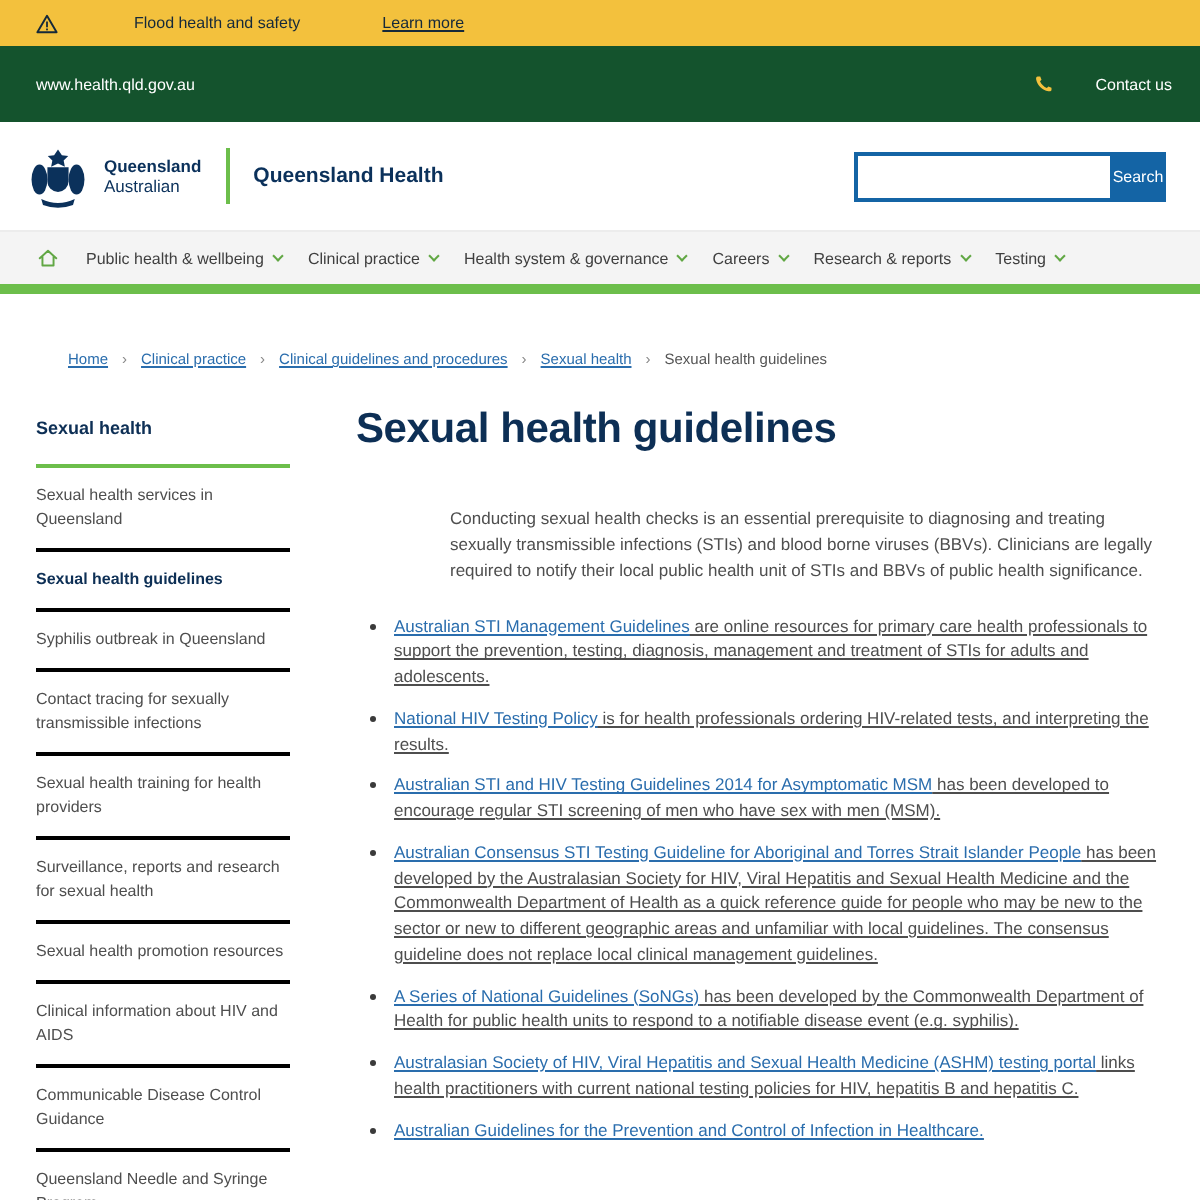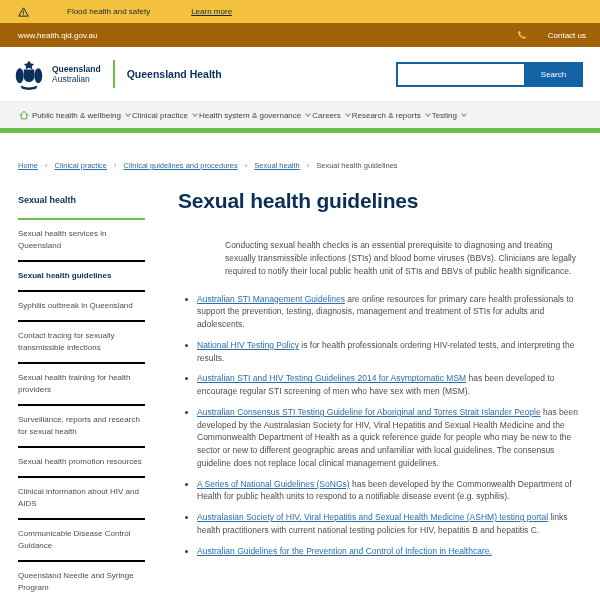--- a/index.html
+++ b/index.html
@@ -6,64 +6,64 @@
   body { font-family:"Liberation Sans", sans-serif; background:#fff; }
   .page { position:relative; width:600px; height:600px; overflow:hidden; background:#fff; }
 
   
   .alert-bar { height:23px; background:#F3C13D; display:flex; align-items:center; padding:0 18px; font-size:8px; color:#15293a; }
   .alert-icon { width:11px; height:10px; margin-right:9px; display:inline-flex; }
   .alert-msg { margin-right:5px;padding-left:29px; }
   .alert-link { color:#15293a; text-decoration:underline; cursor:pointer;padding-left:36px; }
 
   
-  .utility-bar { height:24px; background:#a16207; color:#fff; display:flex; align-items:center; justify-content:space-between; padding:0 14px 0 18px; font-size:8px; }
+  .utility-bar { height:38px; background:#14532d; color:#fff; display:flex; align-items:center; justify-content:space-between; padding:0 14px 0 18px; font-size:8px; }
   .contact { display:flex; align-items:center; gap:21px; cursor:pointer; }
   .phone-icon { width:10px; height:10px; display:inline-flex; }
 
   
   .site-header { height:55px; display:flex; align-items:center; padding:0 17px 0 14px; background:#fff; border-bottom:1px solid #ececec;justify-content:space-between; }
   .logo { display:flex; align-items:center; cursor:pointer; }
   .coat { width:30px; height:32px; margin-right:8px; }
   .logo-text { color:#0B315B; font-size:8.5px; line-height:1.2; }
   .logo-text .l1 { font-weight:bold; }
   .hdr-divider { width:2px; height:28px; background:#6CBE4B; margin:0 12px; }
   .site-title { color:#0B315B; font-weight:bold; font-size:10.5px; }
   .search { margin-left:auto; display:flex; align-items:center; }
   .search input { width:128px; height:25px; border:2px solid #1464A5; border-right:none; outline:none; padding:0 5px; font-size:8.5px; font-family:"Liberation Sans",sans-serif; }
-  .search button { width:59px; height:25px; background:#1464A5; color:#fff; border:none; font-size:8px; font-family:"Liberation Sans",sans-serif; cursor:pointer; }
+  .search button { width:28px; height:25px; background:#1464A5; color:#fff; border:none; font-size:8px; font-family:"Liberation Sans",sans-serif; cursor:pointer; }
 
   
-  .nav-bar { height:31px; background:#F4F4F4; border-bottom:5px solid #6CBE4B; display:flex; align-items:center; padding:0 18px; gap:2px; font-size:8px; color:#3F3F3F; }
+  .nav-bar { height:31px; background:#F4F4F4; border-bottom:5px solid #6CBE4B; display:flex; align-items:center; padding:0 18px; gap:13px; font-size:8px; color:#3F3F3F; }
   .home-icon { width:12px; height:12px; display:inline-flex; cursor:pointer; }
   .nav-item { display:flex; align-items:center; gap:5px; cursor:pointer; white-space:nowrap; }
   .chev { width:4px; height:4px; border-right:1.3px solid #61A744; border-bottom:1.3px solid #61A744; transform:rotate(45deg); margin-top:-2px; }
 
   
-  .breadcrumb { margin:28px 18px 0; font-size:7.5px; color:#5a5a5a; display:flex; align-items:center; gap:7px; flex-wrap:wrap; }
+  .breadcrumb { margin:28px 34px 0; font-size:7.5px; color:#5a5a5a; display:flex; align-items:center; gap:7px; flex-wrap:wrap; }
   .bc-link { color:#2A6DAD; text-decoration:underline; cursor:pointer; }
   .bc-sep { color:#8a8a8a; font-size:7.5px; }
   .bc-current { color:#555; }
 
   
   .content { display:flex; margin:19px 17px 0 18px; gap:33px; align-items:flex-start; }
 
   
   .sidebar { width:127px; flex:none; font-size:8px; color:#4E4E4E; }
   .sb-heading { color:#0D2F55; font-weight:bold; font-size:9px; padding:6px 0 13px; border-bottom:2px solid #6CBE4B; cursor:pointer; }
   .sb-item { padding:8px 0; border-bottom:2px solid #000000; line-height:1.5; cursor:pointer; }
   .sb-item.active { font-weight:bold; color:#0D2F55; }
 
   
   .main { flex:1; min-width:0; }
   .page-title { font-size:21px; color:#0D2F55; font-weight:bold; letter-spacing:-0.2px; }
   .intro { font-size:8.5px; line-height:1.55; color:#4E4E4E; margin-top:26px;margin-left:47px; }
   .section-heading { font-size:14.5px; color:#0D2F55; font-weight:bold; margin-top:23px; }
   .guidelines { margin-top:14px; padding-left:19px; font-size:8.5px; line-height:1.5; color:#4E4E4E; }
-  .guidelines li { margin-bottom:8px; }
+  .guidelines li { margin-bottom:8px;text-decoration:underline; }
   .guidelines li::marker { color:#3a3a3a; }
   .doc-link { color:#2A6DAD; text-decoration:underline; cursor:pointer; }
 </style>
 </head>
 <body>
 
 <div class="page">
 
   <div class="alert-bar">
     <span class="alert-icon">

